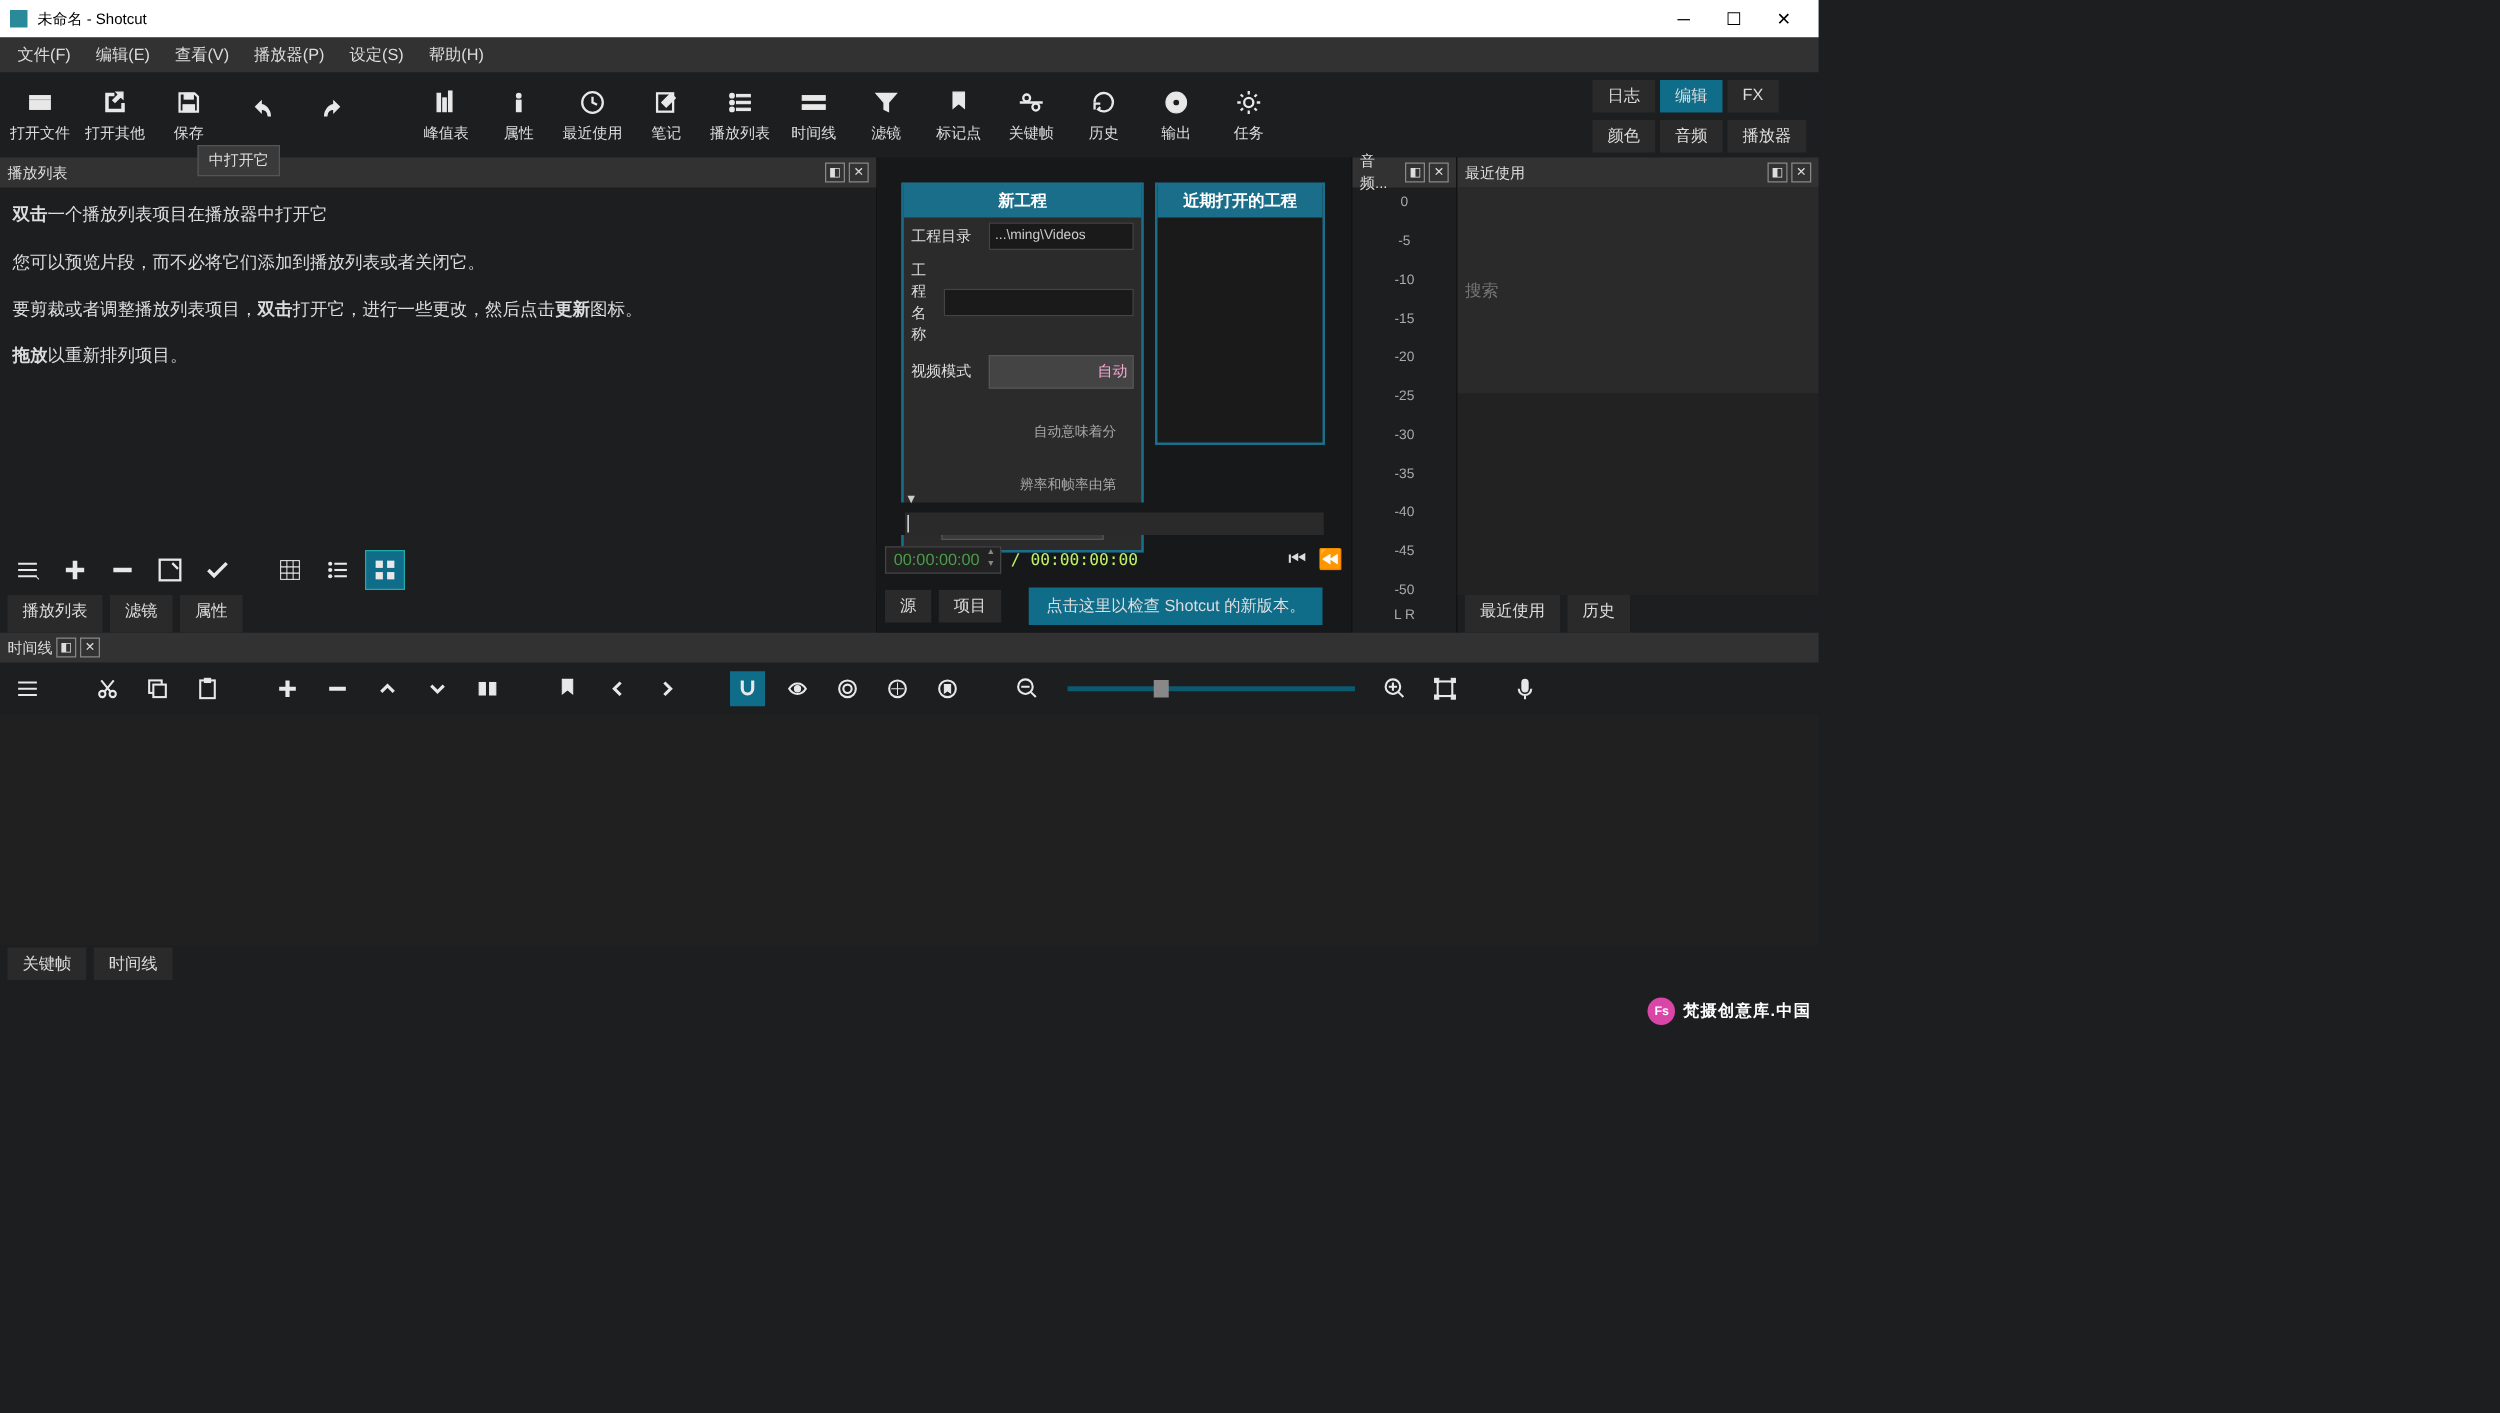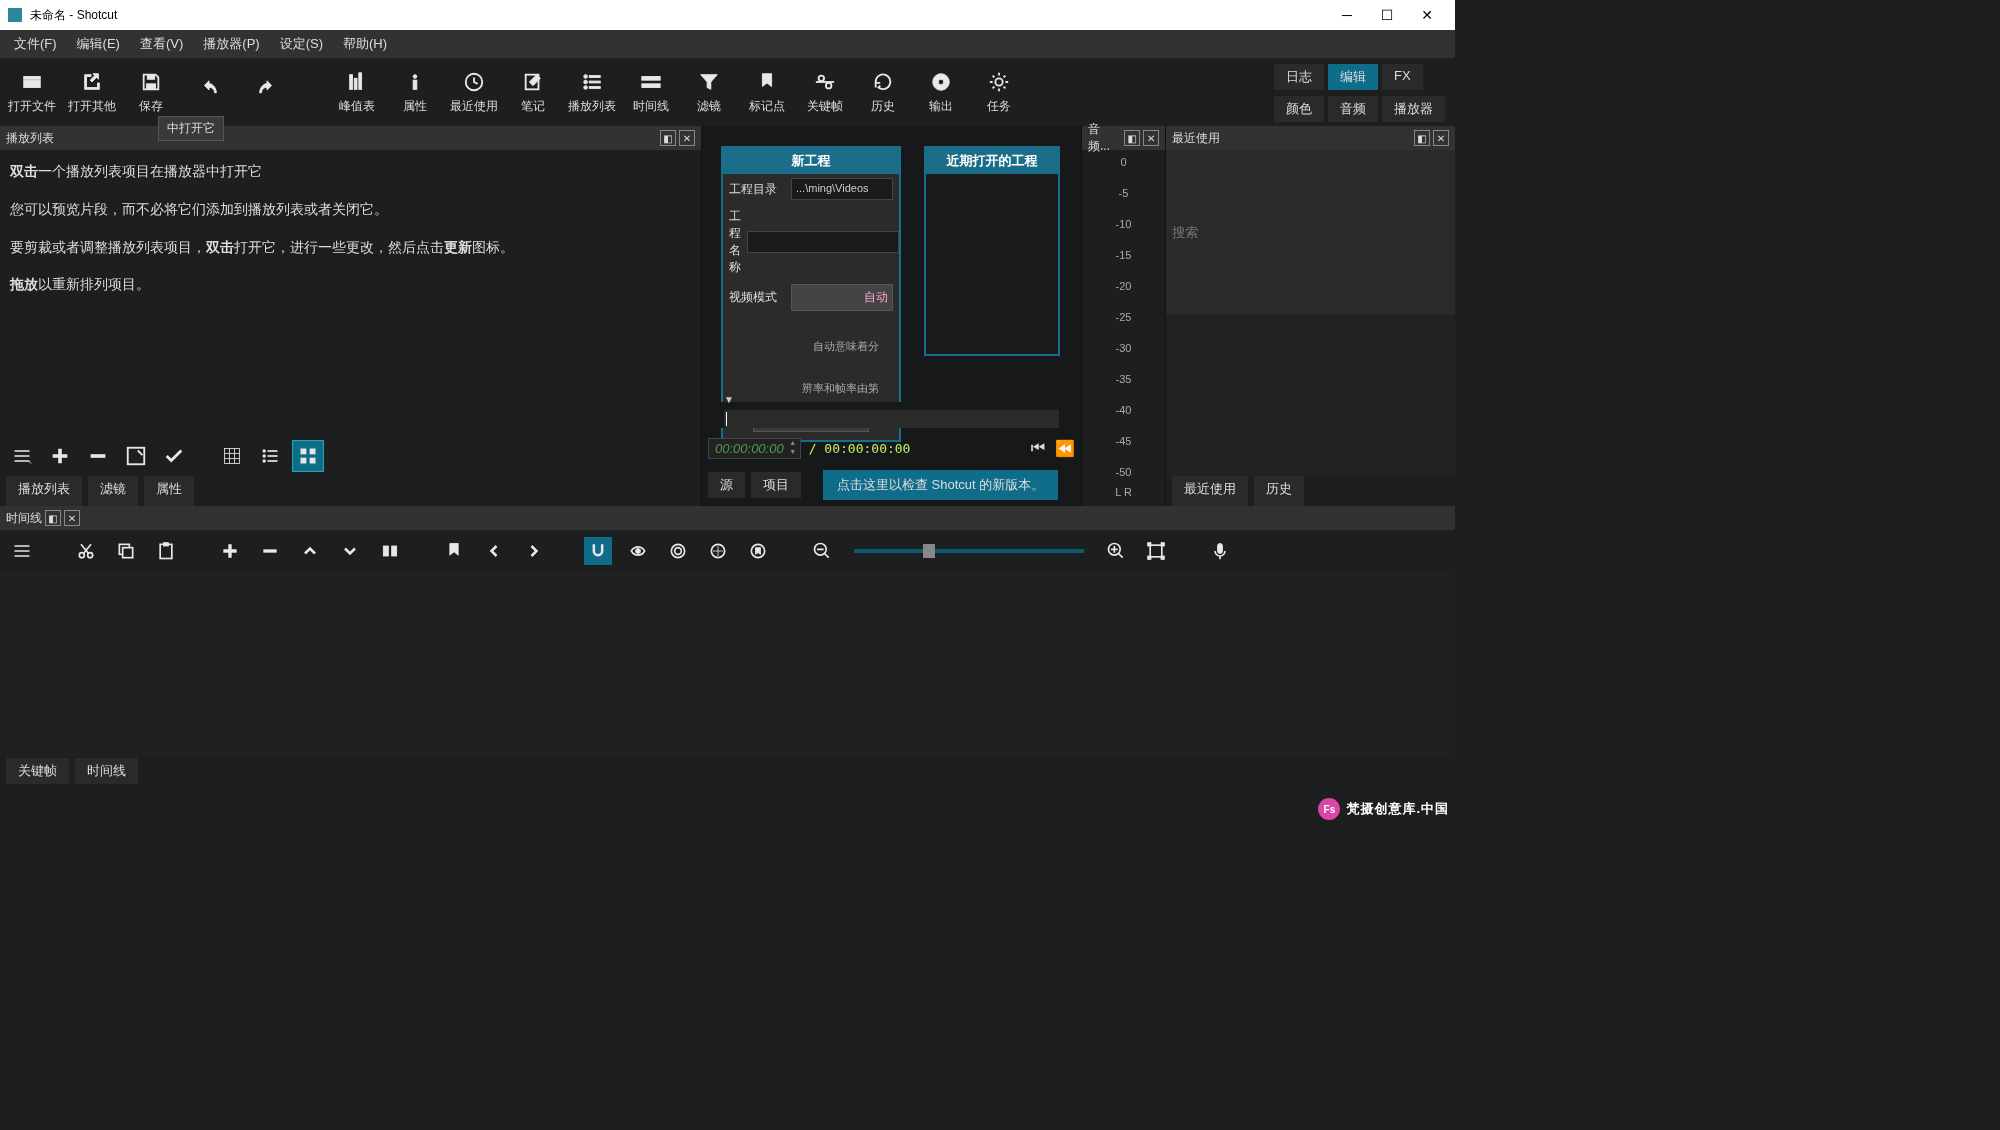--- a/index.html
+++ b/index.html
@@ -28,36 +28,36 @@
 .playlist-panel { width: 702px; border-right: 1px solid #111; position: relative; }
 .playlist-body { padding: 10px; font-size: 14px; line-height: 1.7; color: #ddd; flex: 1; }
 .playlist-body p { margin-bottom: 14px; }
 .playlist-tb { height: 40px; background: #1d1e20; display: flex; align-items: center; gap: 6px; padding: 0 6px; }
 .ptb { width: 32px; height: 32px; display: flex; align-items: center; justify-content: center; cursor: pointer; }
 .ptb.active { background: #0f6d8a; border: 1px solid #2aa; }
 .playlist-tabs { height: 30px; display: flex; gap: 6px; padding: 0 6px; }
 .ptab { padding: 4px 12px; background: #2a2a2a; cursor: pointer; font-size: 13px; }
 .player-panel { flex: 1; }
 .player-body { flex: 1; position: relative; background: #17181a; }
-.proj-box { position: absolute; left: 19px; top: 20px; width: 180px; border: 2px solid #1b6e89; background: #2b2b2b; }
+.proj-box { position: absolute; left: 19px; top: 20px; width: 194px; border: 2px solid #1b6e89; background: #2b2b2b; }
 .proj-box .phdr { background: #1b6e89; color: #fff; text-align: center; padding: 4px; font-weight: bold; font-size: 13px; }
 .proj-box .prow { display: flex; align-items: center; padding: 4px 6px; gap: 6px; font-size: 12px; }
 .proj-box .plbl { width: 56px; }
 .proj-box .pinp { flex: 1; background: #1a1a1a; border: 1px solid #444; color: #ccc; padding: 3px 4px; font-size: 11px; height: 22px; overflow: hidden; }
 .proj-box .pbtn { flex: 1; background: #444; border: 1px solid #555; color: #f9a8d4; padding: 4px; text-align: right; cursor: pointer; font-size: 12px; }
 .proj-box .hint { font-size: 11px; color: #aaa; text-align: right; padding: 0 20px 4px 6px; line-height: 1.3; margin-top: 24px; }
 .proj-box .start { margin: 4px 30px 8px; background: #3a3a3a; border: 1px solid #555; text-align: center; padding: 4px; color: #999; font-style: italic; }
 .recent-box { position: absolute; left: 222px; top: 20px; width: 136px; height: 210px; border: 2px solid #1b6e89; background: #1a1a1a; }
 .recent-box .phdr { background: #1b6e89; color: #fff; text-align: center; padding: 4px; font-weight: bold; font-size: 13px; }
 .player-scrub { position: absolute; left: 10px; right: 10px; bottom: 78px; height: 26px; background: #17181a; }
 .player-scrub .marker { position: absolute; left: 12px; top: -8px; color: #ccc; font-size: 10px; }
 .player-scrub .track { position: absolute; left: 12px; right: 12px; top: 8px; height: 18px; background: #2a2a2a; }
 .player-scrub .cursor { position: absolute; left: 14px; top: 10px; width: 1px; height: 14px; background: #fff; }
 .player-ctrl { position: absolute; left: 6px; right: 6px; bottom: 42px; height: 32px; display: flex; align-items: center; gap: 8px; }
-.tcbox { background: #222; border: 1px solid #444; color: #4a9d4a; font-family: monospace; padding: 2px 16px 2px 6px; font-size: 13px; position: relative; font-style: italic; }
+.tcbox { background: #222; border: 1px solid #444; color: #4a9d4a; font-family: monospace; padding: 2px 16px 2px 6px; font-size: 13px; position: relative; }
 .tcbox .spin { position: absolute; right: 2px; top: 0; bottom: 0; width: 10px; display: flex; flex-direction: column; }
 .tcbox .spin div { flex: 1; font-size: 7px; color: #888; text-align: center; }
 .tctotal { color: #bef264; font-family: monospace; font-size: 13px; }
 .pctrl-right { margin-left: auto; display: flex; gap: 10px; }
 .pctrl-right .pb { cursor: pointer; font-size: 16px; }
 .player-tabs { position: absolute; left: 6px; right: 6px; bottom: 4px; height: 34px; display: flex; gap: 6px; align-items: center; }
 .update-notice { background: #0f6d8a; padding: 6px 14px; cursor: pointer; font-size: 13px; }
 .audio-panel { width: 84px; border-left: 1px solid #111; }
 .audio-scale { flex: 1; display: flex; flex-direction: column; justify-content: space-between; padding: 6px 0; align-items: center; font-size: 11px; color: #aaa; }
 .audio-lr { height: 22px; text-align: center; font-size: 11px; color: #aaa; padding: 2px; }

